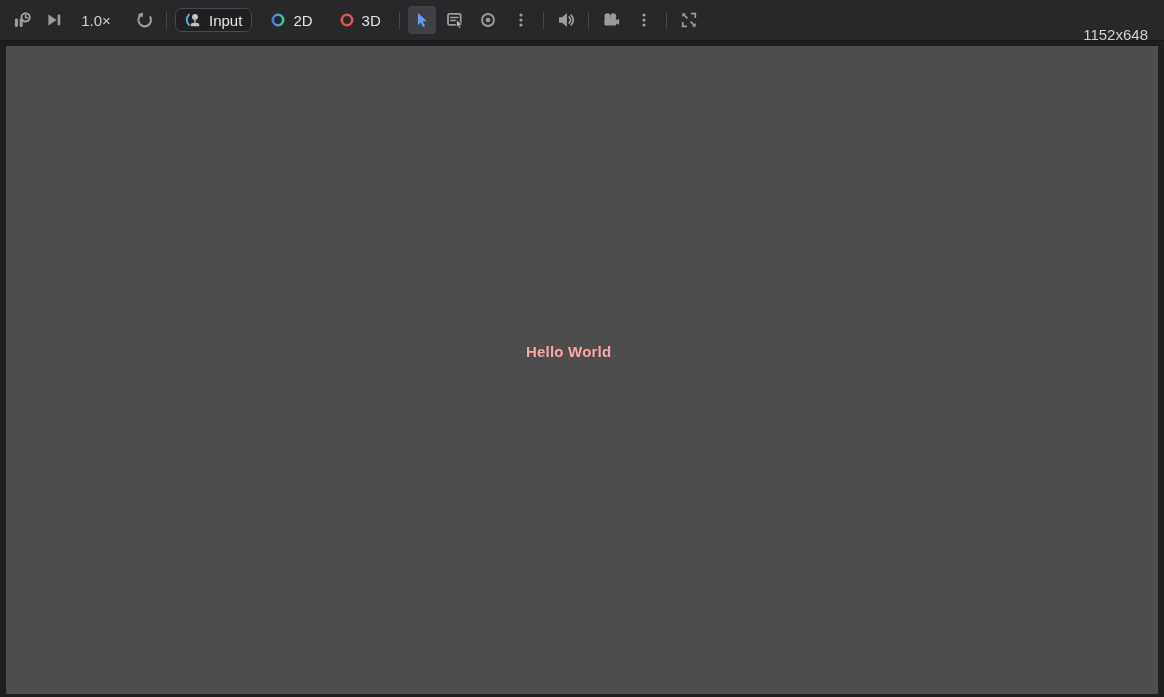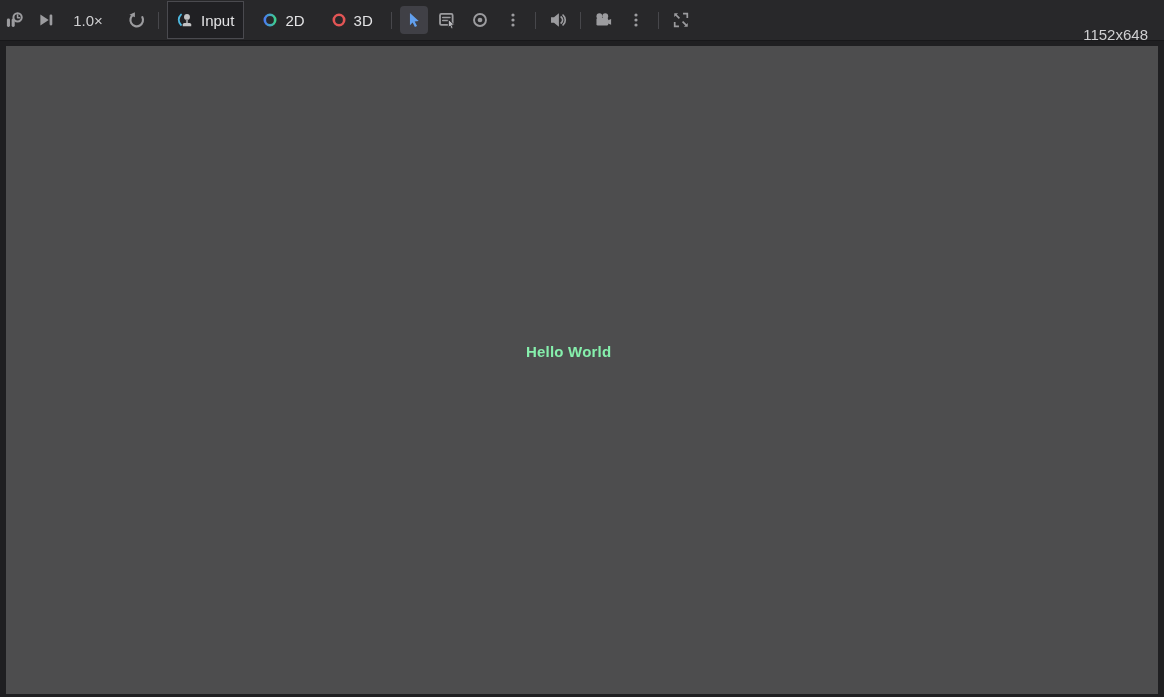--- a/index.html
+++ b/index.html
@@ -6,55 +6,55 @@
   body{
     width:1164px;height:697px;position:relative;overflow:hidden;
     background:#1f1f21;
     font-family:"Liberation Sans", sans-serif;
     -webkit-font-smoothing:antialiased;
   }
   
   .toolbar{
     position:absolute;top:0;left:0;right:0;height:41px;
     background:#28282a;border-bottom:1px solid #18181a;
-    display:flex;align-items:center;padding-left:0;box-sizing:border-box;
+    display:flex;align-items:center;padding-left:8px;box-sizing:border-box;
   }
   .tbtn{
     width:28px;height:28px;border:none;background:transparent;border-radius:4px;
     display:flex;align-items:center;justify-content:center;flex:0 0 auto;
     padding:0;cursor:default;
   }
   .tbtn svg{display:block;}
   .tbtn.active{background:#404046;}
   .speed{
     color:#cfcfd1;font-size:15px;width:44px;text-align:center;flex:0 0 auto;
   }
   .sep{
     width:1px;height:17px;background:#47474b;flex:0 0 auto;margin:0 8px;
   }
   .toggle-btn{
-    height:38px;border-radius:0;border:1px solid transparent;background:transparent;
+    height:24px;border-radius:7px;border:1px solid transparent;background:transparent;
     display:flex;align-items:center;gap:7px;padding:0 9px;flex:0 0 auto;
     color:#e3e3e5;font-size:15px;cursor:default;font-family:"Liberation Sans",sans-serif;
   }
   .toggle-btn.pressed{
     background:#202023;border-color:#4a4a4f;
   }
   .spacer{flex:1 1 auto;}
   .resolution{
     color:#cfcfd1;font-size:15px;margin-right:16px;flex:0 0 auto;margin-top:28px;
   }
   
   .viewport{
     position:absolute;left:6px;top:46px;width:1152px;height:648px;
     background:#4d4d4e;
   }
   .hello{
     position:absolute;left:520px;top:297px;
-    color:#86efac;font-size:15px;font-weight:bold;letter-spacing:0.2px;
+    color:#fca5a5;font-size:15px;font-weight:bold;letter-spacing:0.2px;
     white-space:nowrap;
   }
   .ic{fill:#9c9c9f;}
   .ic-stroke{stroke:#9c9c9f;fill:none;}
 </style>
 </head>
 <body>
 
 <div class="toolbar">
 

